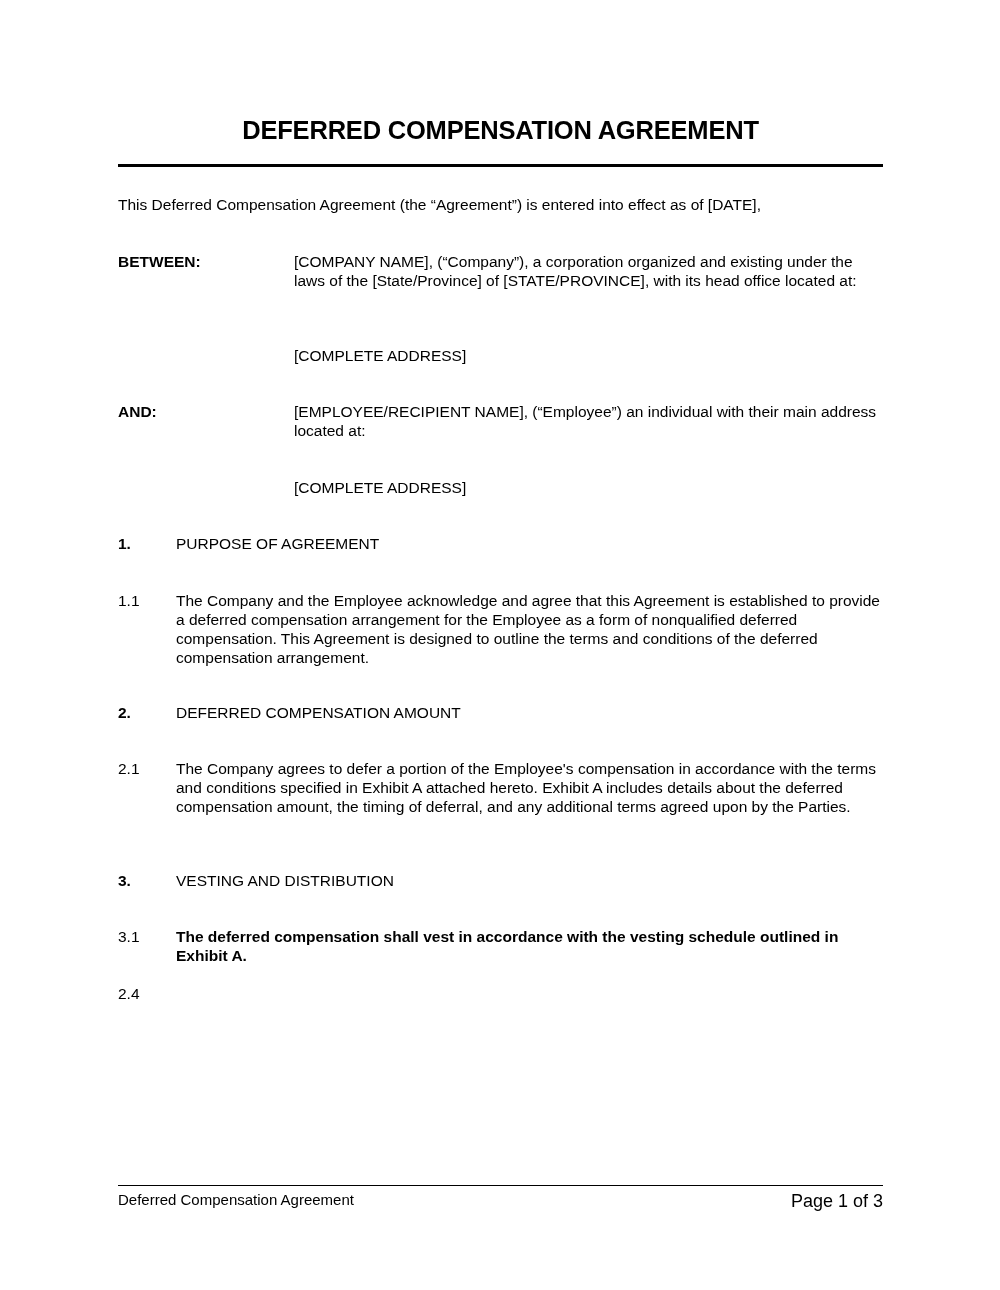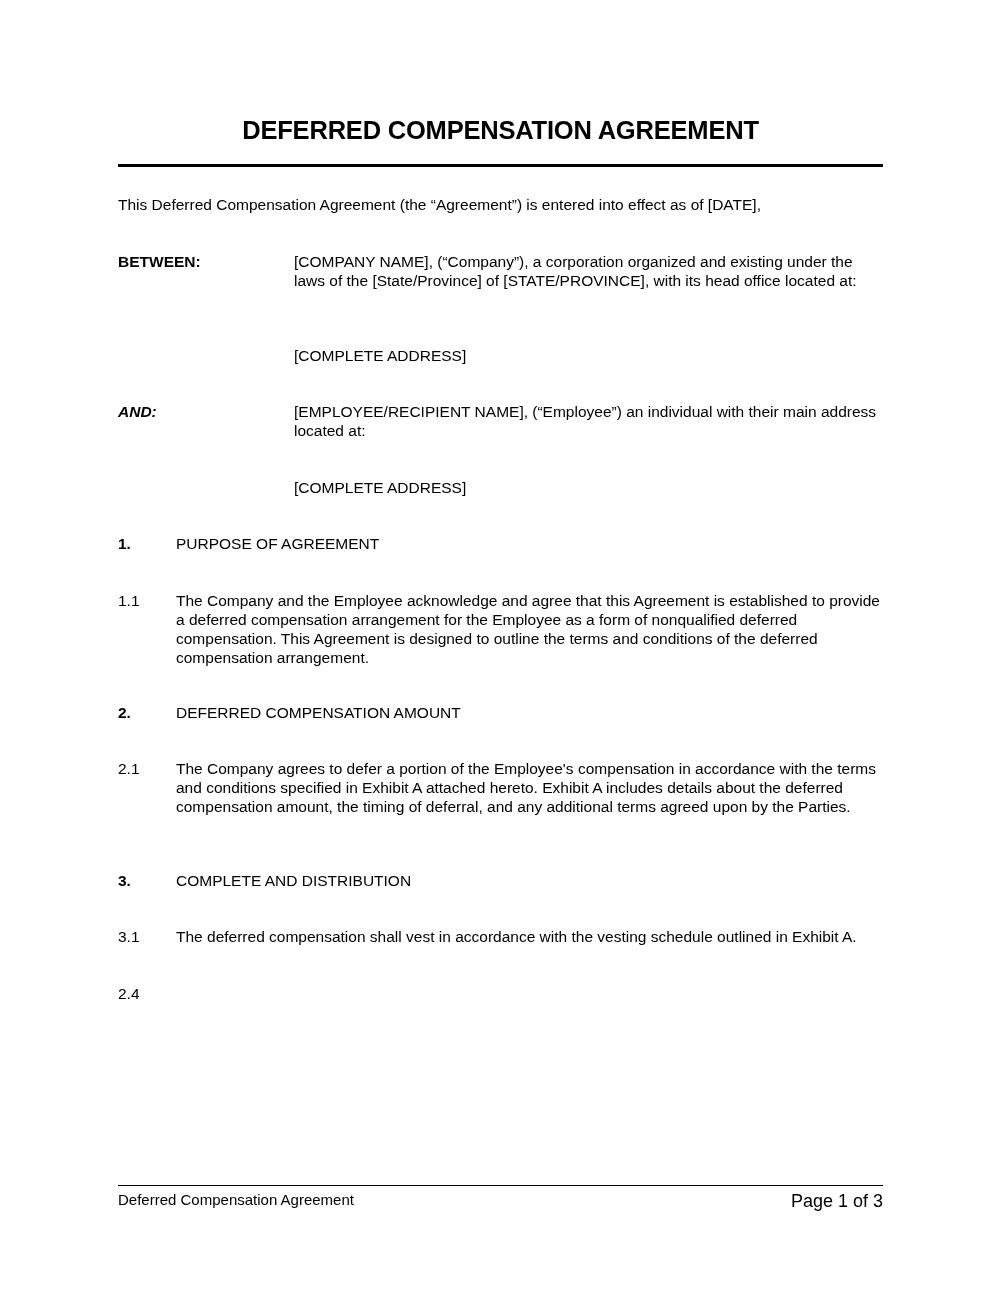--- a/index.html
+++ b/index.html
@@ -37,38 +37,38 @@
   <div class="title-rule"></div>
 
   <div class="p intro">This Deferred Compensation Agreement (the “Agreement”) is entered into effect as of [DATE],</div>
 
   <div class="p label" style="top:252px;">BETWEEN:</div>
   <div class="p body" style="top:252px;">
     <span class="bold">[COMPANY NAME]</span><span>, (“Company”), a corporation organized and existing under the laws of the [State/Province] of [STATE/PROVINCE], with its head office located at:</span>
   </div>
   <div class="p body bold" style="top:346px;">[COMPLETE ADDRESS]</div>
 
-  <div class="p label" style="top:402px;font-style:italic;">AND:</div>
+  <div class="p label" style="top:402px;">AND:</div>
   <div class="p body" style="top:402px;">
     <span class="bold">[EMPLOYEE/RECIPIENT NAME]</span><span>, (“Employee”) an individual with their main address located at:</span>
   </div>
   <div class="p body bold" style="top:478px;">[COMPLETE ADDRESS]</div>
 
   <div class="p num bold" style="top:534px;">1.</div>
   <div class="p sec-text bold" style="top:534px;">PURPOSE OF AGREEMENT</div>
   <div class="p num" style="top:591px;">1.1</div>
   <div class="p sec-text" style="top:591px;">The Company and the Employee acknowledge and agree that this Agreement is established to provide a deferred compensation arrangement for the Employee as a form of nonqualified deferred compensation. This Agreement is designed to outline the terms and conditions of the deferred compensation arrangement.</div>
 
   <div class="p num bold" style="top:703px;">2.</div>
   <div class="p sec-text bold" style="top:703px;">DEFERRED COMPENSATION AMOUNT</div>
   <div class="p num" style="top:759px;">2.1</div>
   <div class="p sec-text" style="top:759px;">The Company agrees to defer a portion of the Employee's compensation in accordance with the terms and conditions specified in Exhibit A attached hereto. Exhibit A includes details about the deferred compensation amount, the timing of deferral, and any additional terms agreed upon by the Parties.</div>
 
   <div class="p num bold" style="top:871px;">3.</div>
-  <div class="p sec-text bold" style="top:871px;">COMPLETE AND DISTRIBUTION</div>
+  <div class="p sec-text bold" style="top:871px;">VESTING AND DISTRIBUTION</div>
   <div class="p num" style="top:927px;">3.1</div>
-  <div class="p sec-text" style="top:927px;">The deferred compensation shall vest in accordance with the vesting schedule outlined in Exhibit A.</div>
+  <div class="p sec-text" style="top:927px;font-weight:bold;">The deferred compensation shall vest in accordance with the vesting schedule outlined in Exhibit A.</div>
   <div class="p num" style="top:984px;">2.4</div>
 
   <div class="footer-rule"></div>
   <div class="footer-left">Deferred Compensation Agreement</div>
   <div class="footer-right">Page 1 of 3</div>
 </div>
 
 </body></html>

